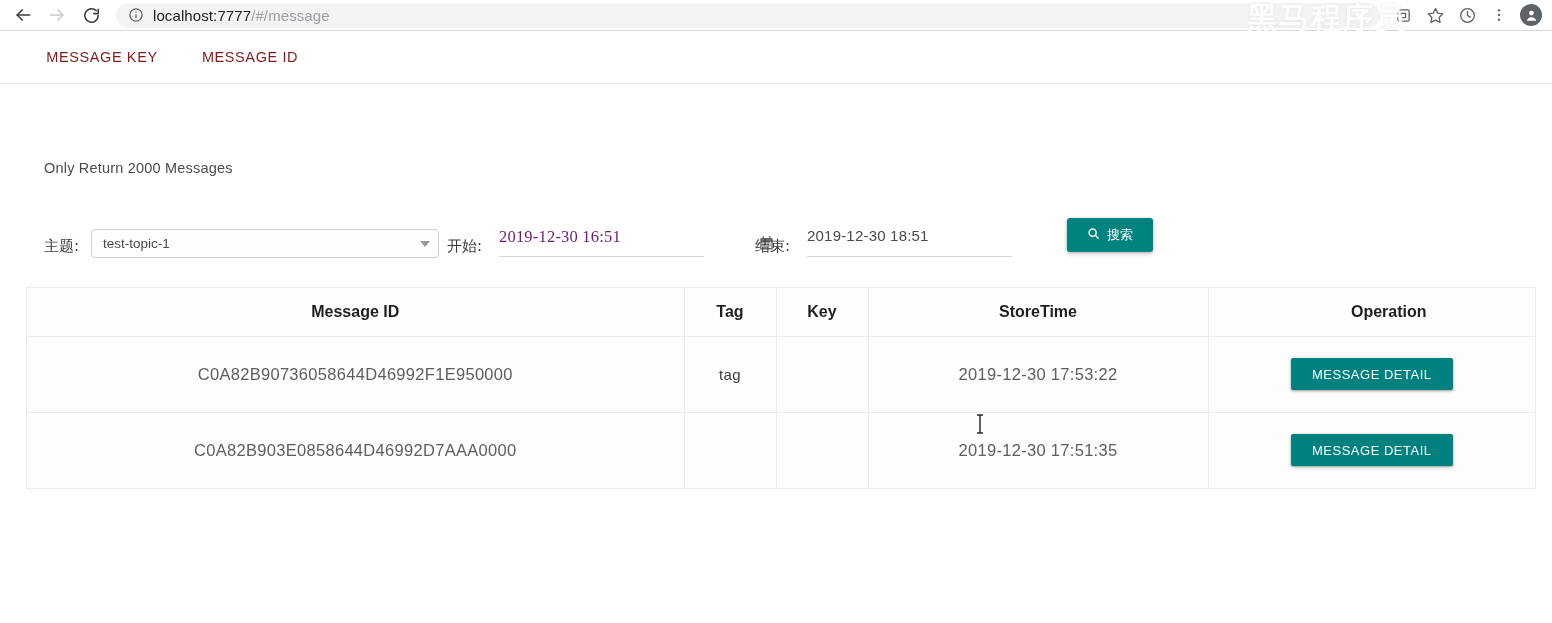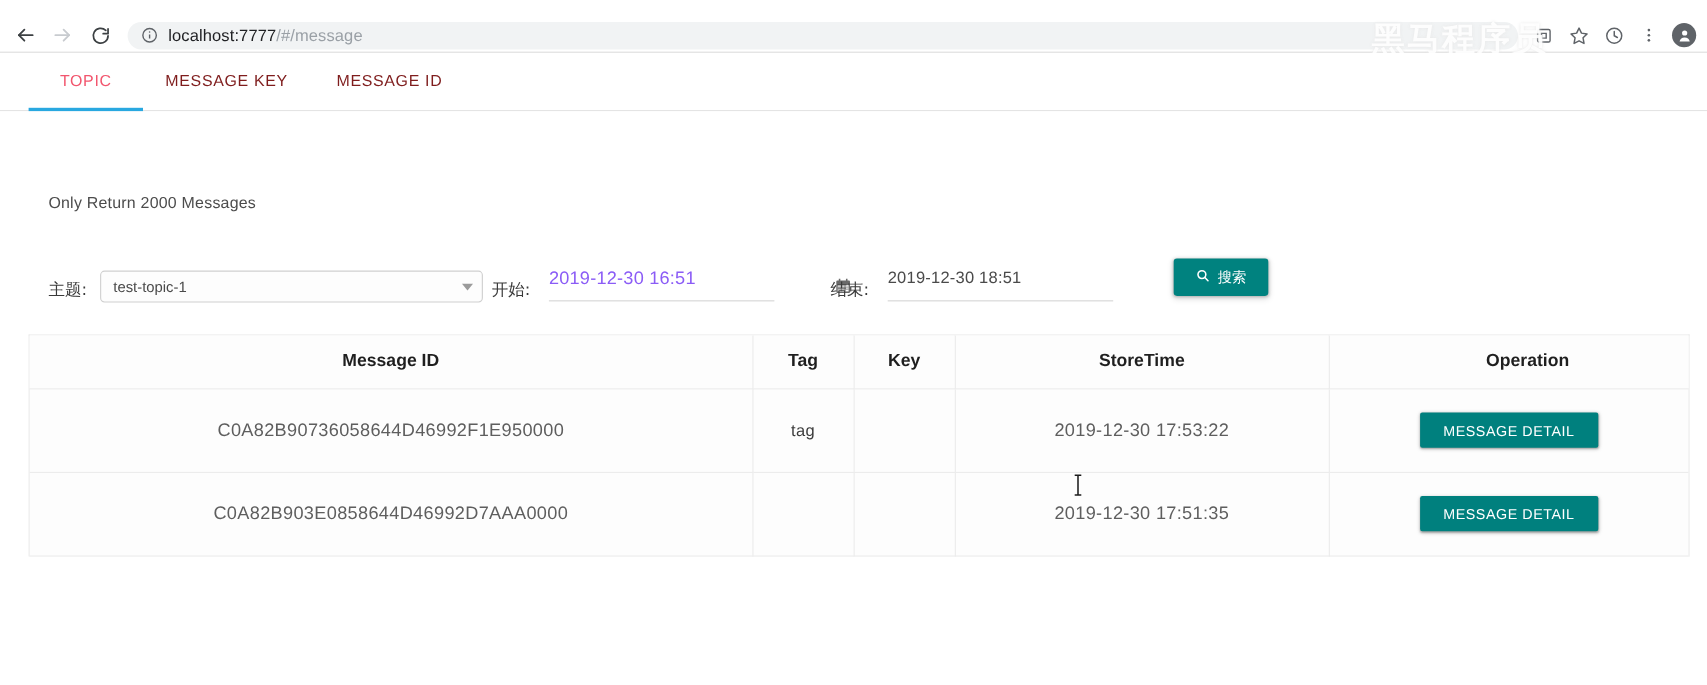--- a/index.html
+++ b/index.html
@@ -14,21 +14,20 @@
 
   
   .browser-bar {
     position: relative;
     height: 31px;
     background: #ffffff;
     display: flex;
     align-items: center;
     padding: 0 6px;
     border-bottom: 1px solid #d8d8d8;
-    margin-top: 17px;
   }
   .nav-btn {
     width: 34px; height: 28px;
     display: flex; align-items: center; justify-content: center;
     color: #3c4043;
     flex: 0 0 auto;
   }
   .nav-btn.disabled { color: #c8cbcf; }
   .nav-btn svg { display: block; }
 
@@ -177,23 +176,23 @@
     border-top: 6px solid #9b9b9b;
   }
 
   .start-label { position: absolute; left: 403px; top: 10px; }
   .start-field {
     position: absolute;
     left: 455px; top: 0px;
     width: 205px; height: 30px;
     border-bottom: 1px solid #d5d5d5;
     font-size: 16.5px;
-    color: #8b5cf6;
+    color: #701a75;
     letter-spacing: .2px;
-    font-family: Liberation Sans, sans-serif;
+    font-family: Liberation Serif, serif;
   }
   .cal1 { position: absolute; left: 714px; top: 7px; }
 
   .end-label { position: absolute; left: 711px; top: 10px; }
   .end-field {
     position: absolute;
     left: 763px; top: 0px;
     width: 205px; height: 30px;
     border-bottom: 1px solid #d5d5d5;
     font-size: 15px;
@@ -368,24 +367,20 @@
       </span>
     </div>
   </div>
 
   <div class="watermark">黑马程序员</div>
 </div>
 
 <div class="page">
 
   <div class="tabs">
-    <div class="tab active tab-w1">
-      <span>TOPIC</span>
-      <span class="tab-underline"></span>
-    </div>
     <div class="tab tab-w2">
       <span>MESSAGE KEY</span>
     </div>
     <div class="tab tab-w3">
       <span>MESSAGE ID</span>
     </div>
   </div>
 
   <div class="notice">Only Return 2000 Messages</div>
 

